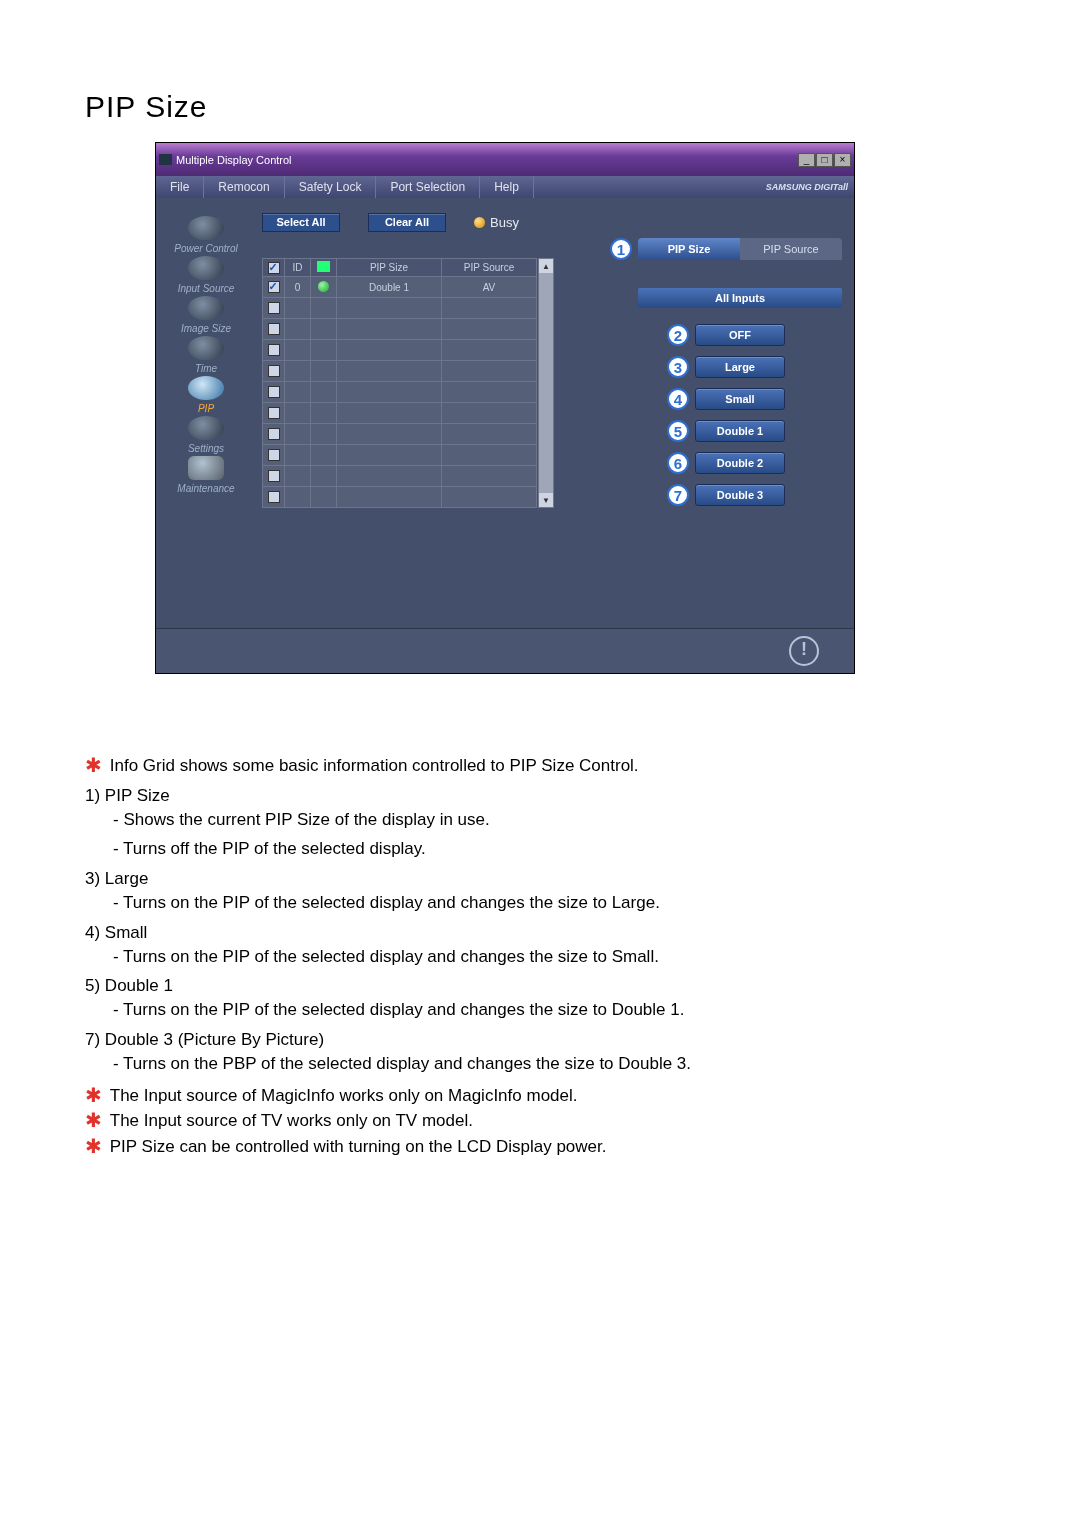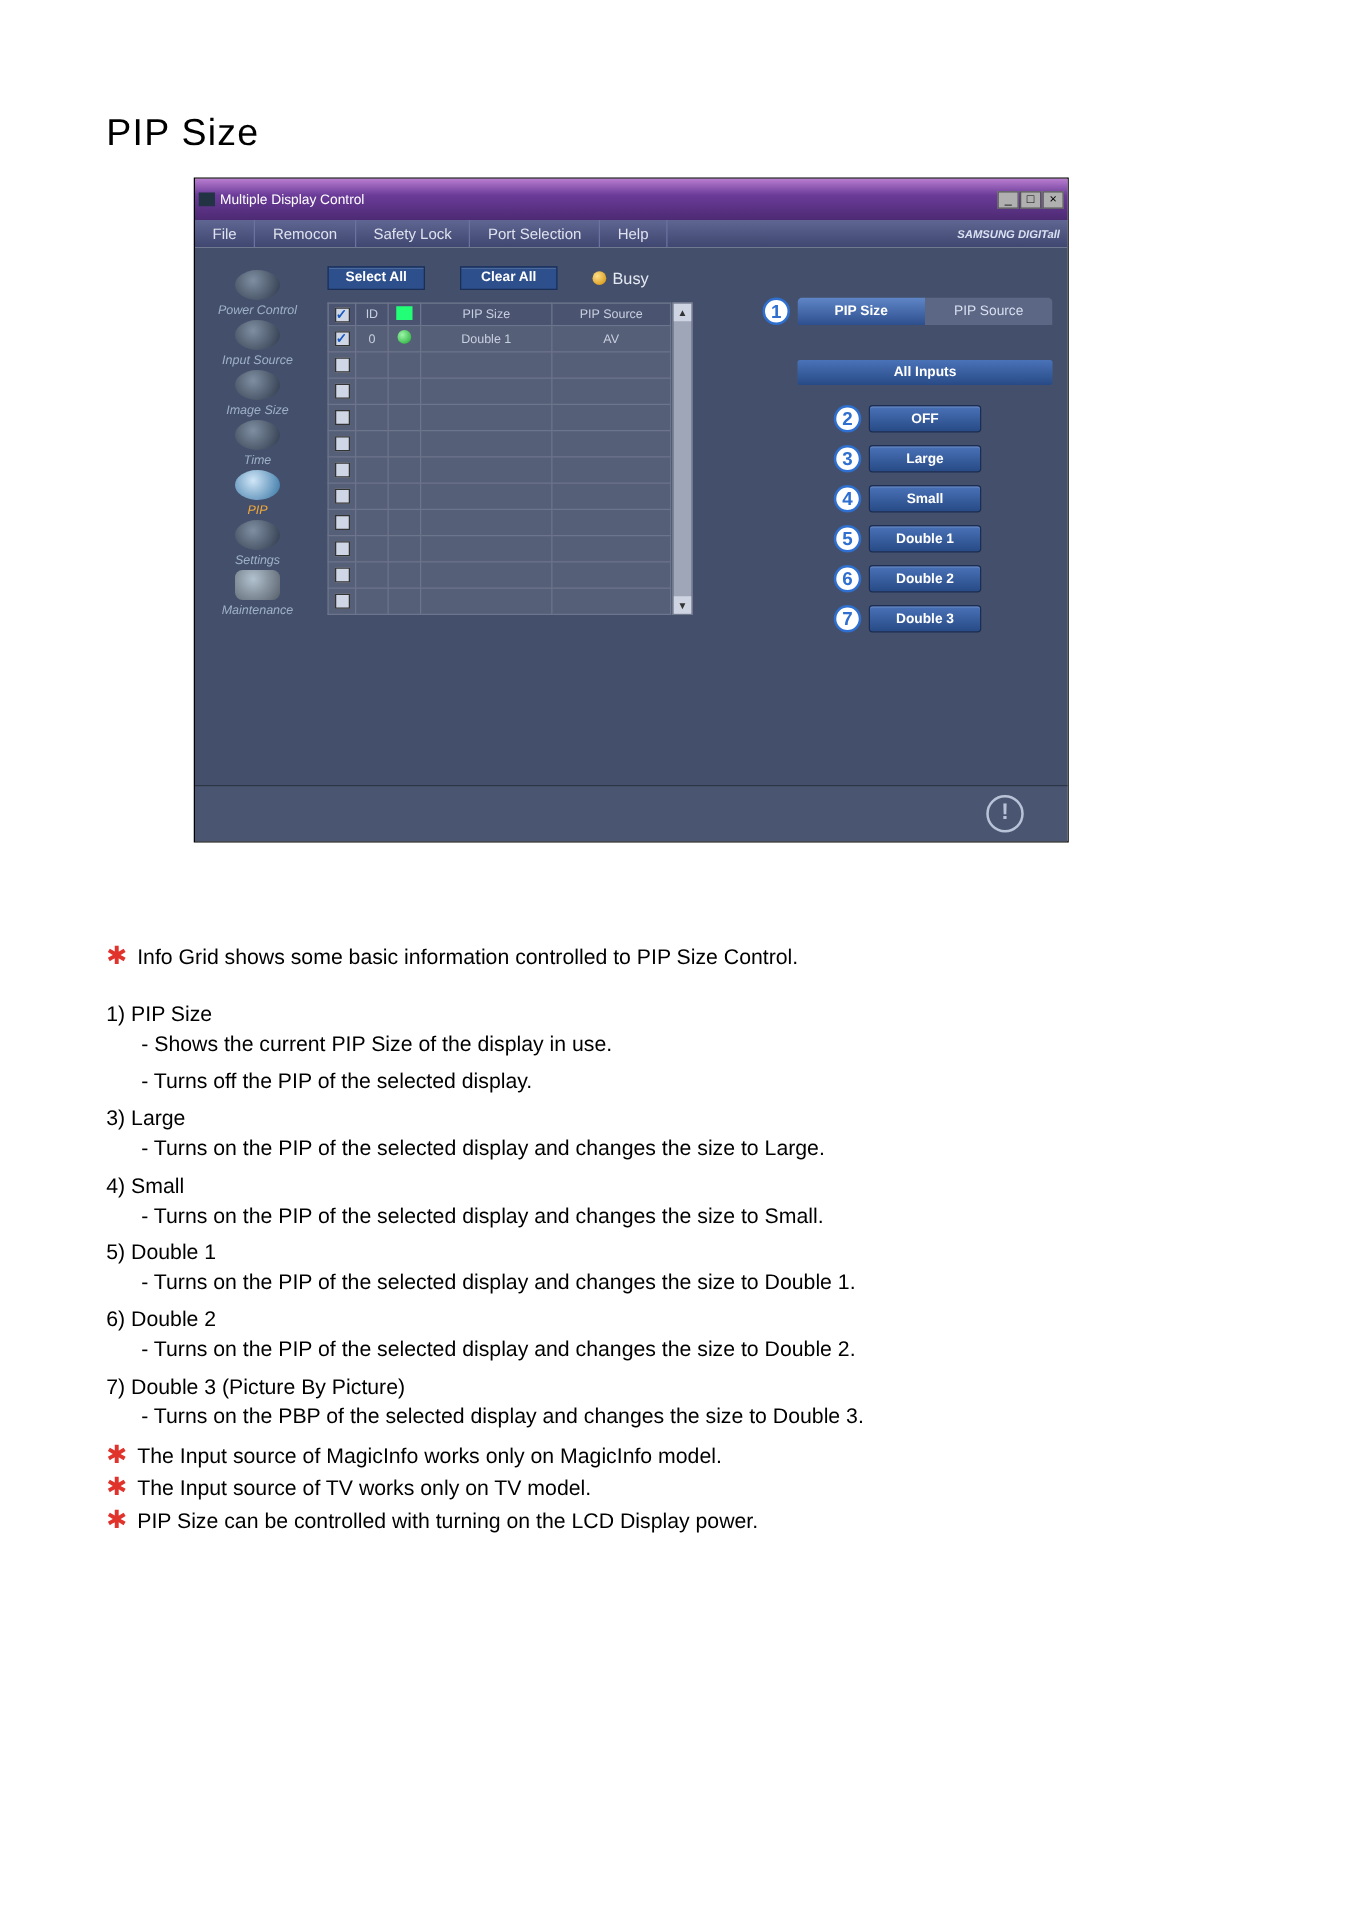--- a/index.html
+++ b/index.html
@@ -30,21 +30,21 @@
   .side-item.active { color: #f2a83a; }
   .side-item.active .sicon { background: radial-gradient(circle at 40% 35%, #d0e6f7, #2f6fa0); }
   .side-item.maint .sicon { background: radial-gradient(circle at 40% 30%, #b2c2cf, #565f6a); border-radius: 6px; }
 
   .center-col { flex: 1; padding: 12px 0 0 6px; }
   .top-controls { display: flex; align-items: center; gap: 28px; height: 24px; }
   .btn-pill { width: 78px; height: 19px; background: #2d4f8b; color: #fff; font-size: 11px; font-weight: 700; border: 1px solid #1b2e55; display: flex; align-items: center; justify-content: center; box-shadow: inset 0 1px 0 rgba(255,255,255,.2); }
   .busy { display: flex; align-items: center; gap: 5px; font-size: 13px; color: #e5e9f2; }
   .busy-dot { width: 11px; height: 11px; border-radius: 50%; background: radial-gradient(circle at 35% 35%, #ffe08a, #d18a00); }
 
-  .info-grid-wrap { display: flex; margin-top: 8px; }
+  .info-grid-wrap { display: flex; margin-top: 24px; }
   .info-grid { border-collapse: collapse; font-size: 10px; color: #c8cfe0; background: #555f77; }
   .info-grid th, .info-grid td { border: 1px solid #6d758c; text-align: center; font-weight: 400; }
   .info-grid th { height: 18px; background: #4a5470; font-size: 10px; }
   .info-grid td { height: 21px; }
   .col-chk { width: 22px; }
   .col-id { width: 26px; }
   .col-st { width: 26px; }
   .col-size { width: 105px; }
   .col-src { width: 95px; }
   .chk { width: 12px; height: 12px; border: 1px solid #333; background: #cfd6e6; display: inline-block; vertical-align: middle; position: relative; }
@@ -70,21 +70,21 @@
   .opt-item { position: relative; }
   .opt-btn { width: 90px; height: 22px; background: linear-gradient(#4a72b8, #284b86); color: #fff; font-weight: 700; font-size: 11px; display: flex; align-items: center; justify-content: center; border-radius: 3px; border: 1px solid #1b2d55; box-shadow: inset 0 1px 0 rgba(255,255,255,.2); }
 
   .statusbar { height: 45px; background: #4a5671; border-top: 1px solid #2e3547; display: flex; align-items: center; justify-content: flex-end; padding-right: 35px; }
   .status-icon { width: 30px; height: 30px; border-radius: 50%; border: 2px solid #b9c3d8; position: relative; }
   .status-icon::after { content: "!"; position: absolute; left: 50%; top: 50%; transform: translate(-50%,-55%); color: #b9c3d8; font-weight: 700; font-size: 18px; }
 
   
   .star-line { display: flex; align-items: flex-start; gap: 8px; font-size: 17px; line-height: 1.4; margin: 2px 0; }
   .star { color: #e0332c; font-size: 20px; line-height: 1; margin-top: 1px; }
-  .desc-list { margin-top: 22px; font-size: 17px; line-height: 1.4; }
+  .desc-list { margin-top: 6px; font-size: 17px; line-height: 1.4; }
   .desc-item { margin-bottom: 6px; }
   .desc-item .num-line { padding-left: 0; }
   .desc-item .sub-line { padding-left: 28px; }
   .notes { margin-top: 8px; }
 </style>
 </head>
 <body>
 
 <div class="page">
   <h1>PIP Size</h1>
@@ -316,24 +316,20 @@
     </div>
     <div class="desc-item">
       <div class="num-line"><span>4)</span> <span>Small</span></div>
       <div class="sub-line">- Turns on the PIP of the selected display and changes the size to Small.</div>
     </div>
     <div class="desc-item">
       <div class="num-line"><span>5)</span> <span>Double 1</span></div>
       <div class="sub-line">- Turns on the PIP of the selected display and changes the size to Double 1.</div>
     </div>
     <div class="desc-item">
-      <div class="num-line"><span>6)</span> <span>Double 2</span></div>
-      <div class="sub-line">- Turns on the PIP of the selected display and changes the size to Double 2.</div>
-    </div>
-    <div class="desc-item">
       <div class="num-line"><span>7)</span> <span>Double 3 (Picture By Picture)</span></div>
       <div class="sub-line">- Turns on the PBP of the selected display and changes the size to Double 3.</div>
     </div>
   </div>
 
   <div class="notes">
     <div class="star-line">
         <span class="star">✱</span>
         <span>The Input source of MagicInfo works only on MagicInfo model.</span>
       </div>

